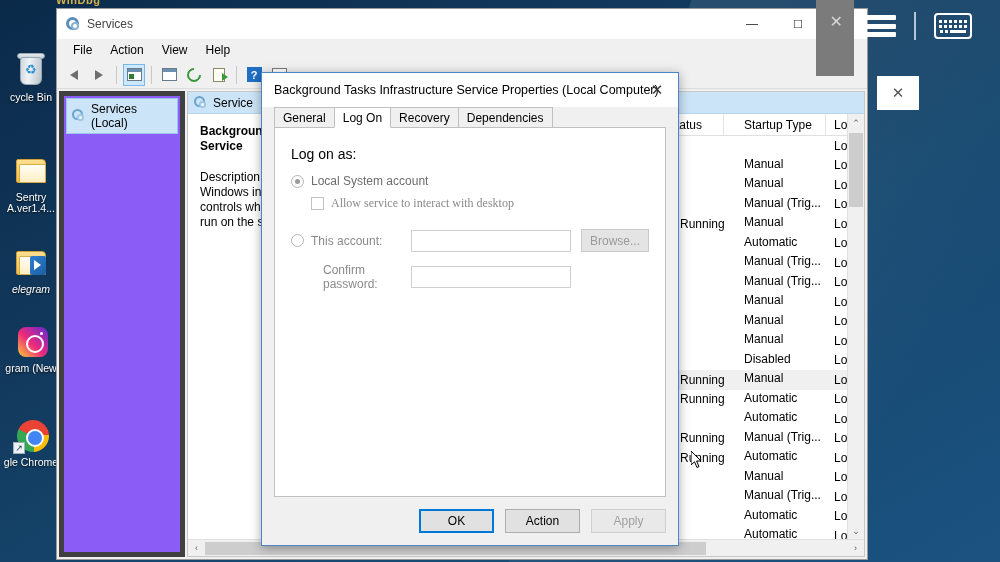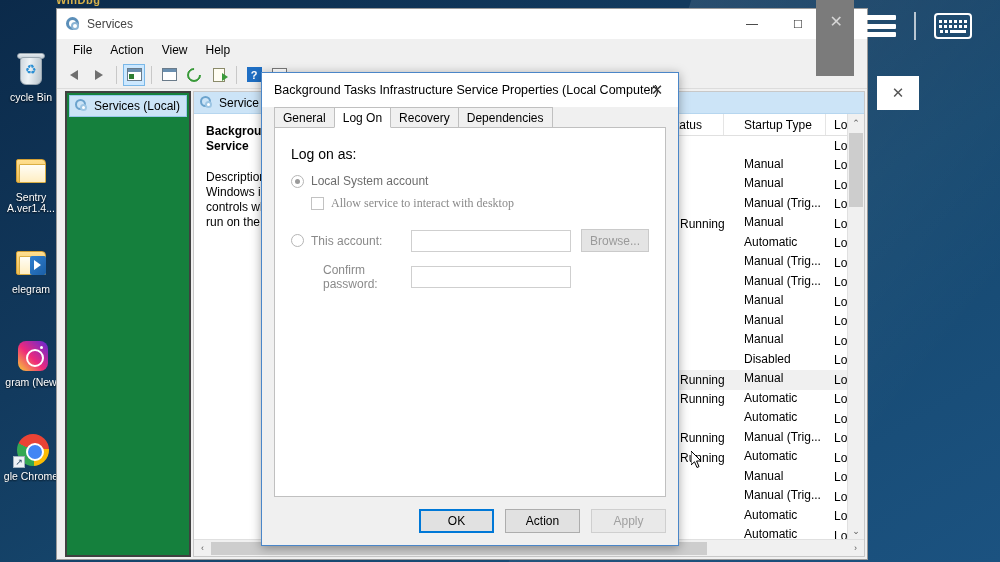--- a/index.html
+++ b/index.html
@@ -117,21 +117,21 @@
     border-left:6px solid #3a9a3a;border-top:4px solid transparent;border-bottom:4px solid transparent;}
   .ic-help{width:15px;height:15px;background:#1f6fc4;color:#fff;font-size:11px;font-weight:bold;
     display:flex;align-items:center;justify-content:center;}
   .ic-play{width:15px;height:13px;border:1.5px solid #7a7a7a;background:#fff;position:relative;}
   .ic-play:after{content:"";position:absolute;left:4px;top:2.5px;width:0;height:0;
     border-left:6px solid #2e8b2e;border-top:4px solid transparent;border-bottom:4px solid transparent;}
 
   #services-body { flex:1; display:flex; min-height:0; background:#f0f0f0; padding:0 0 0 0; }
   
   #tree-pane {
-    width:126px; background:#15803d; border:2px solid #404040; margin:2px 0 2px 8px;
+    width:126px; background:#8b5cf6; border:5px solid #404040; margin:2px 0 2px 2px;
     flex:0 0 126px; overflow:hidden;
   }
   #tree-node {
     display:flex; align-items:center; gap:5px; padding:3px 5px;
     background:#cce4f7; border:1px solid #99c8ec; font-size:12px; color:#000;
     margin:2px;
   }
   .tree-gear{width:14px;height:14px;position:relative;flex:0 0 14px;}
   .tree-gear .g1{position:absolute;left:0;top:0;width:11px;height:11px;border-radius:50%;border:2.5px solid #6ba3cd;}
   .tree-gear .g2{position:absolute;left:5px;top:5px;width:7px;height:7px;border-radius:50%;border:2px solid #9dc6e4;background:#fff;}
@@ -301,21 +301,21 @@
 
     <div class="desk-icon" style="margin-bottom:30px;">
       <div class="desk-glyph">
         <div class="fo-back"></div>
           <div class="fo-front"></div>
       </div>
       <div class="desk-label" style="white-space:pre;line-height:11px;">Sentry
 A.ver1.4...</div>
     </div>
 
-    <div class="desk-icon" style="margin-bottom:42px;">
+    <div class="desk-icon" style="margin-bottom:28px;font-style:italic;">
       <div class="desk-glyph">
         <div class="fo-back"></div>
           <div class="fo-front"></div>
           <div class="fo-badge"></div>
       </div>
       <div class="desk-label">elegram</div>
     </div>
 
     <div class="desk-icon" style="margin-bottom:42px;">
       <div class="desk-glyph">

